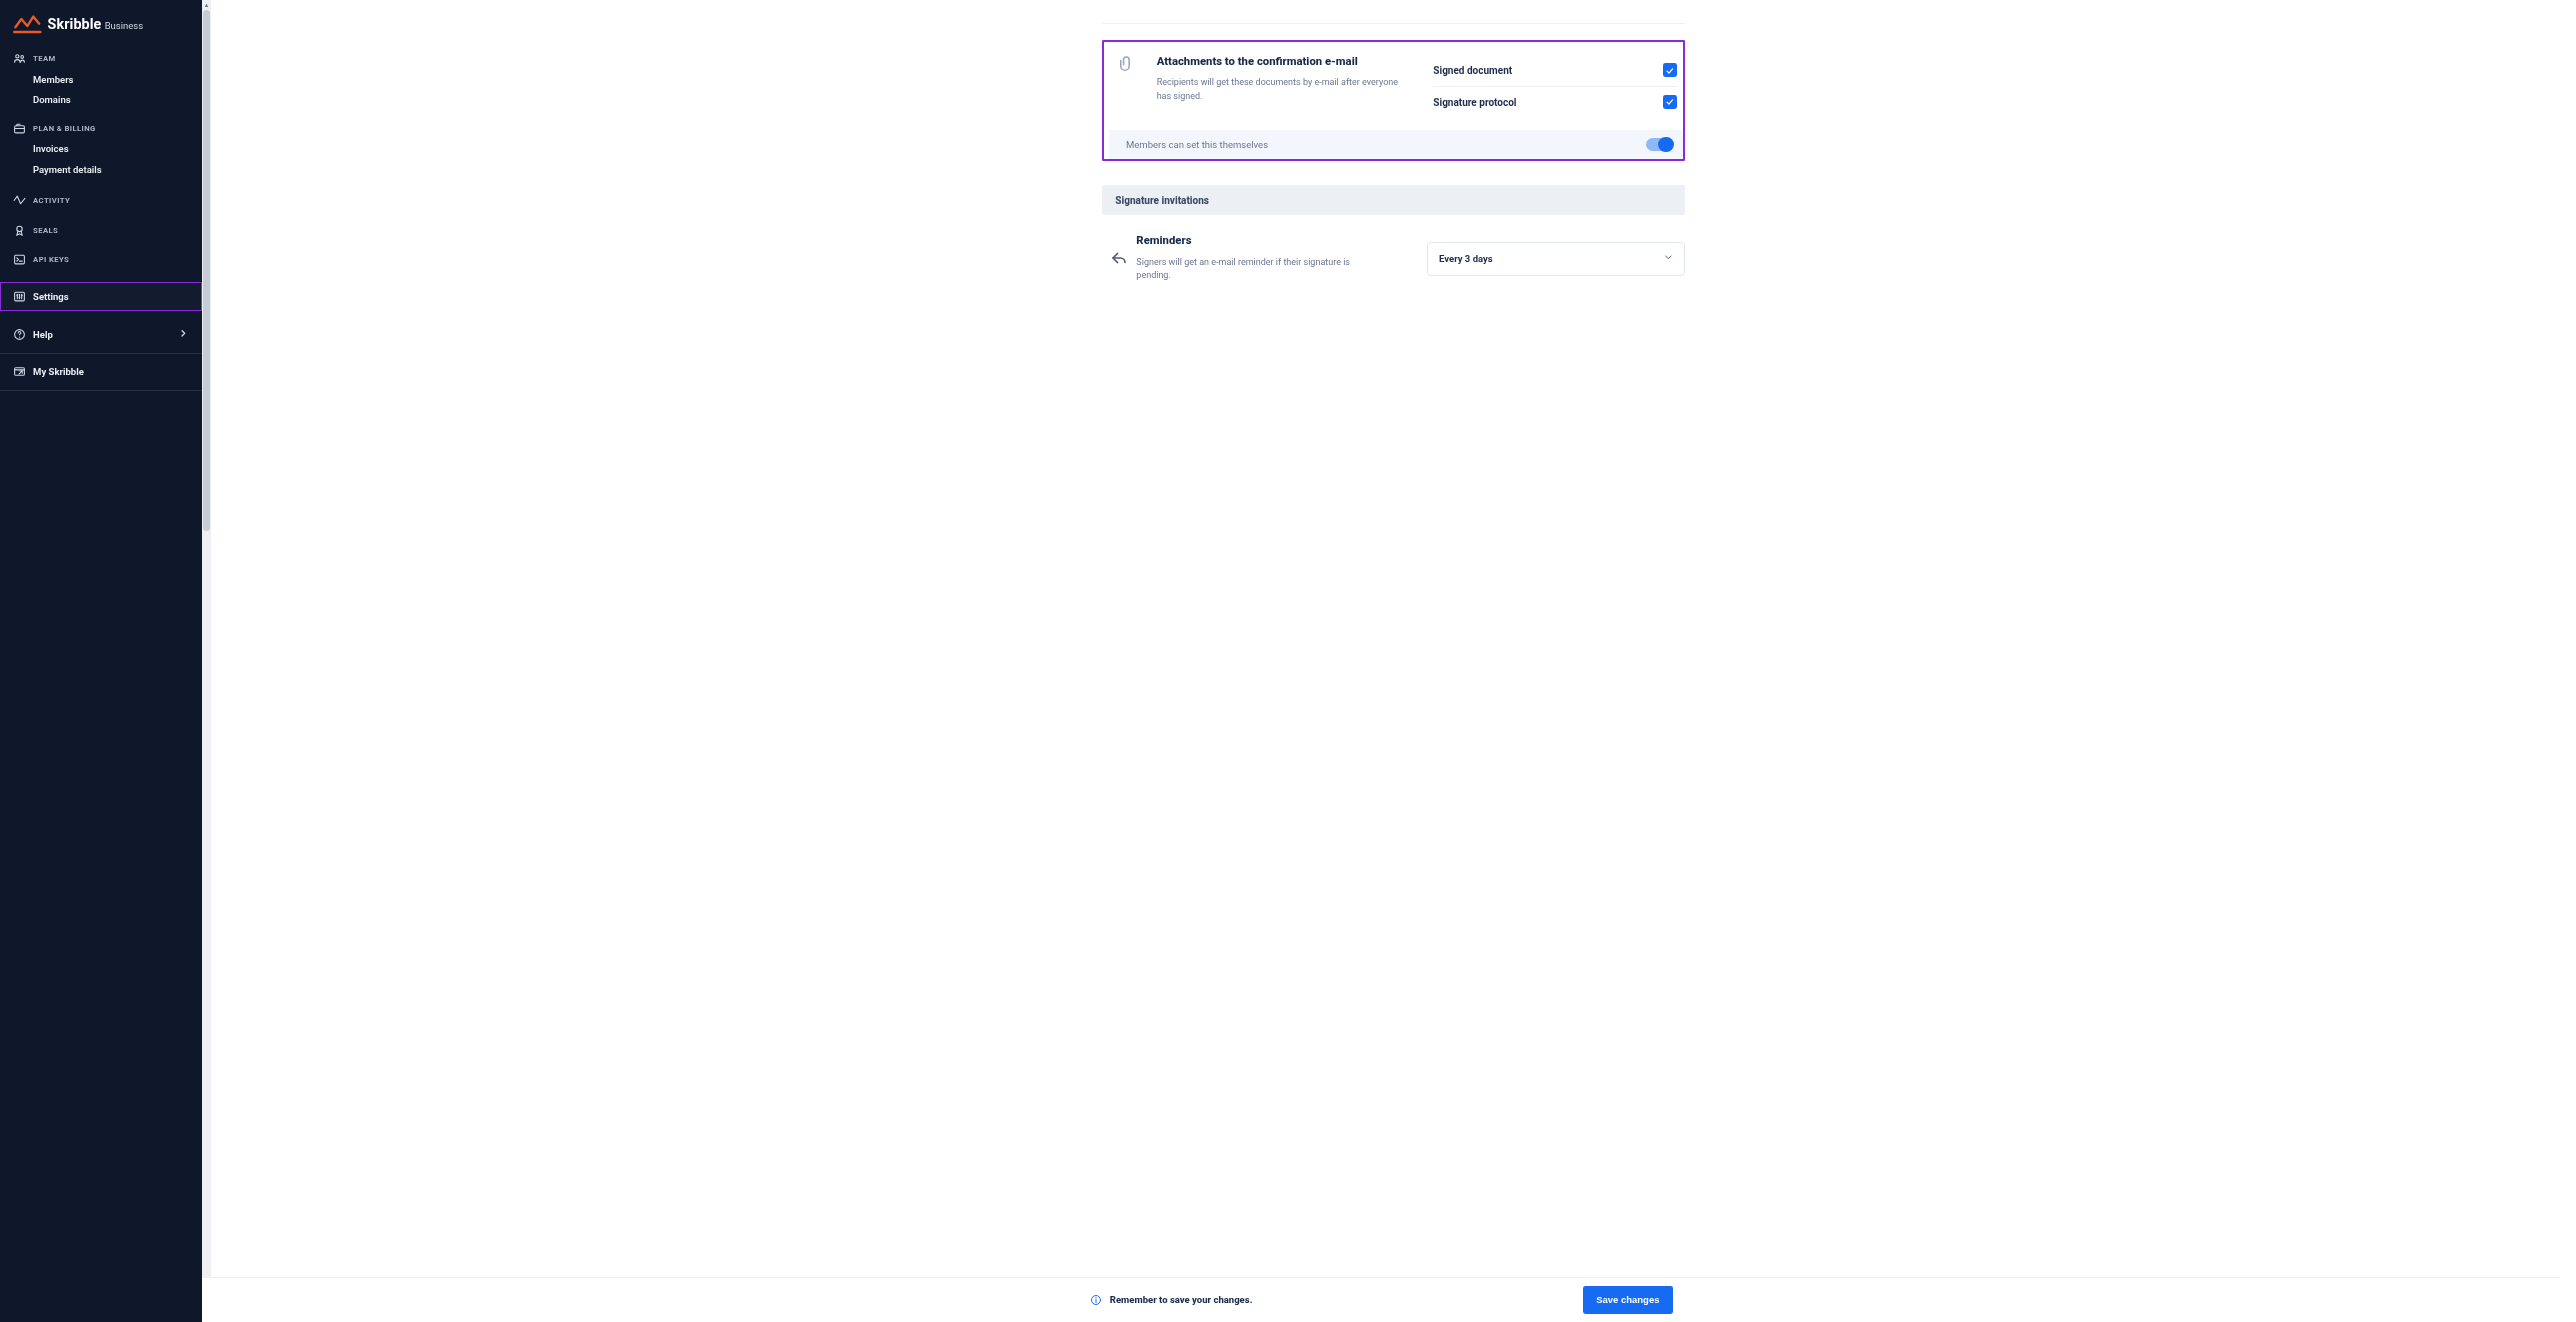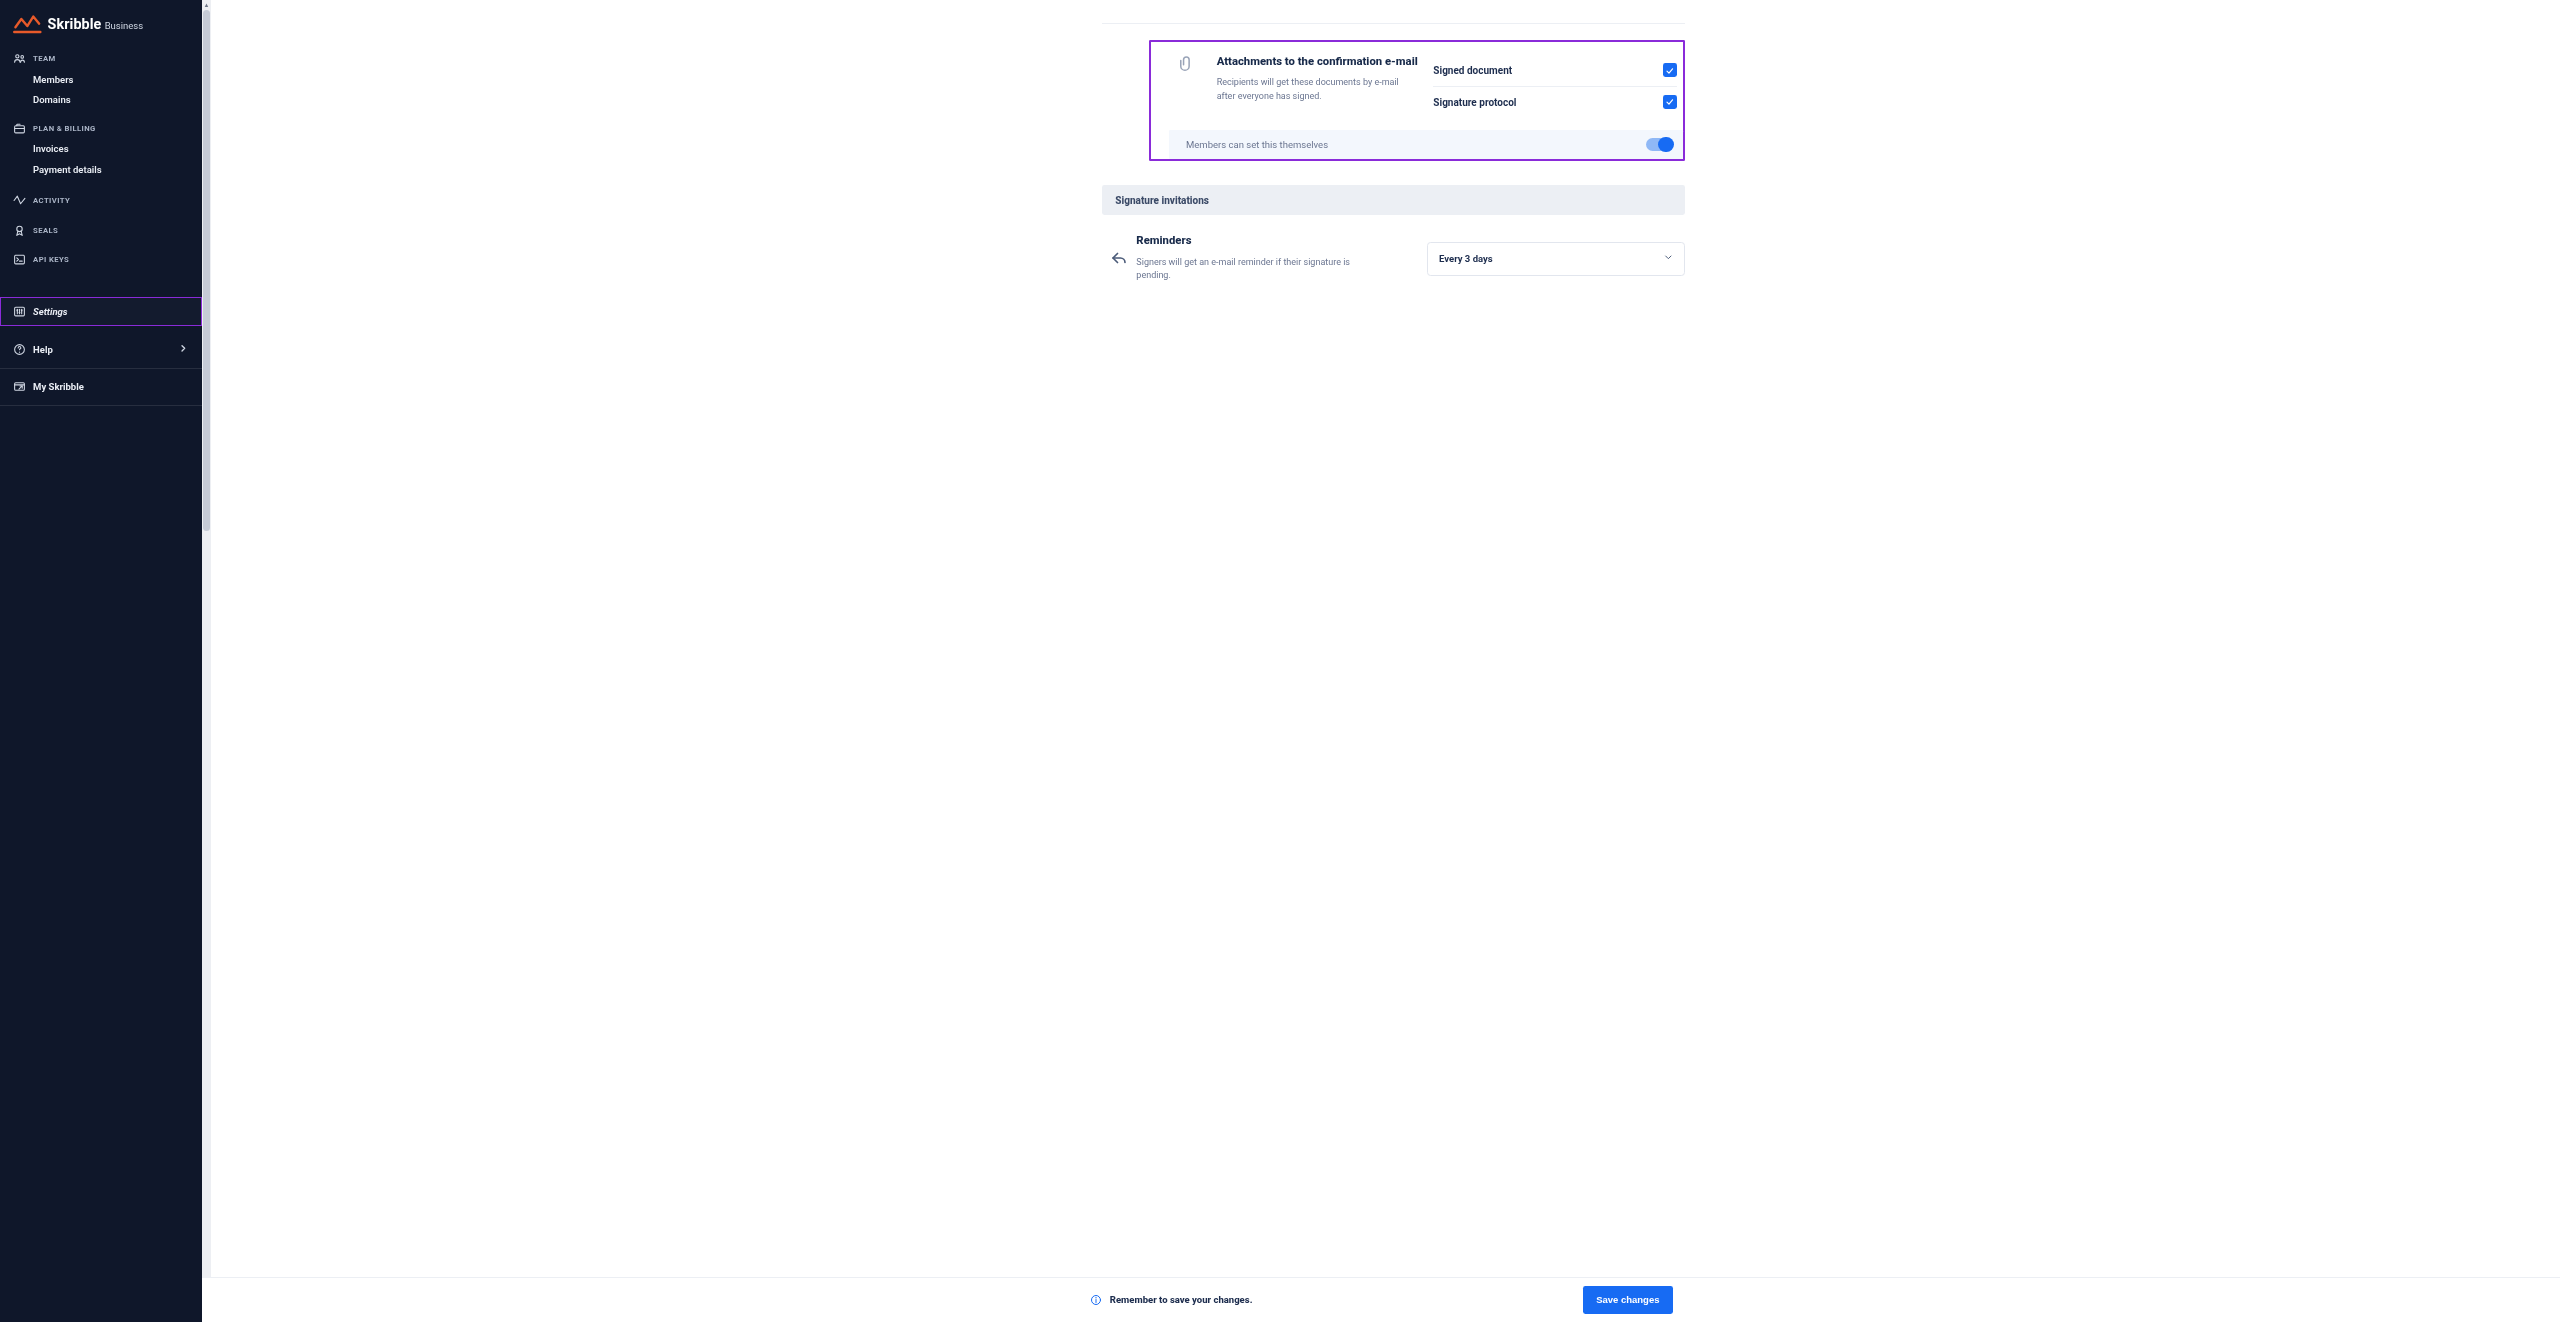--- a/index.html
+++ b/index.html
@@ -98,23 +98,22 @@
   }
 
   .content-wrap { max-width: 583px; margin: 0 auto; }
 
   .thin-divider { height:0.6px; background:#eceff4; margin: 22.6px 0 16.7px; }
 
   
   .attach-card {
     border: 2.4px solid #8a2bd9;
     border-radius: 1.2px;
-    padding: 13px 0 0 18px;
+    padding: 13px 0 0 5px;
     margin-bottom: 24px;
-    margin-left: 47px;
   }
   .attach-body { display:flex; gap: 14.3px; padding: 0 0 12px 0; }
   .attach-left { width: 33px; display:flex; justify-content:center; }
   .attach-mid { flex:1; min-width:0; }
   .attach-right { width: 250px; padding-right: 6px; }
 
   .section-title { font-size: 11.3px; font-weight: 800; color: #182a4a; margin-bottom: 8.3px; }
   .section-desc { font-size: 9px; color: #6b7691; line-height: 1.55; max-width: 250px; }
 
   .opt-row { display:flex; align-items:center; justify-content:space-between; padding: 8.3px 0; }
@@ -277,21 +276,21 @@
         <span class="icon">
           <svg viewBox="0 0 24 24" width="13" height="13">
             <rect class="stroke" x="3" y="4" width="18" height="16" rx="2"></rect>
             <polyline class="stroke" points="7,9 10,12 7,15"></polyline>
             <line class="stroke" x1="12" y1="15" x2="17" y2="15"></line>
           </svg>
         </span>
         <span>API KEYS</span>
       </div>
 
-      <div class="nav-row active-highlight" style="margin-top:22px;font-style:italic;">
+      <div class="nav-row active-highlight" style="margin-top:7px;">
         <span class="icon">
           <svg viewBox="0 0 24 24" width="13" height="13">
             <rect class="stroke" x="3" y="4" width="18" height="16" rx="2"></rect>
             <line class="stroke" x1="8" y1="8" x2="8" y2="16"></line>
             <line class="stroke" x1="12" y1="8" x2="12" y2="16"></line>
             <line class="stroke" x1="16" y1="8" x2="16" y2="16"></line>
             <circle fill="#cfd6e2" cx="8" cy="10" r="1.6"></circle>
             <circle fill="#cfd6e2" cx="12" cy="14" r="1.6"></circle>
             <circle fill="#cfd6e2" cx="16" cy="10" r="1.6"></circle>
           </svg>

